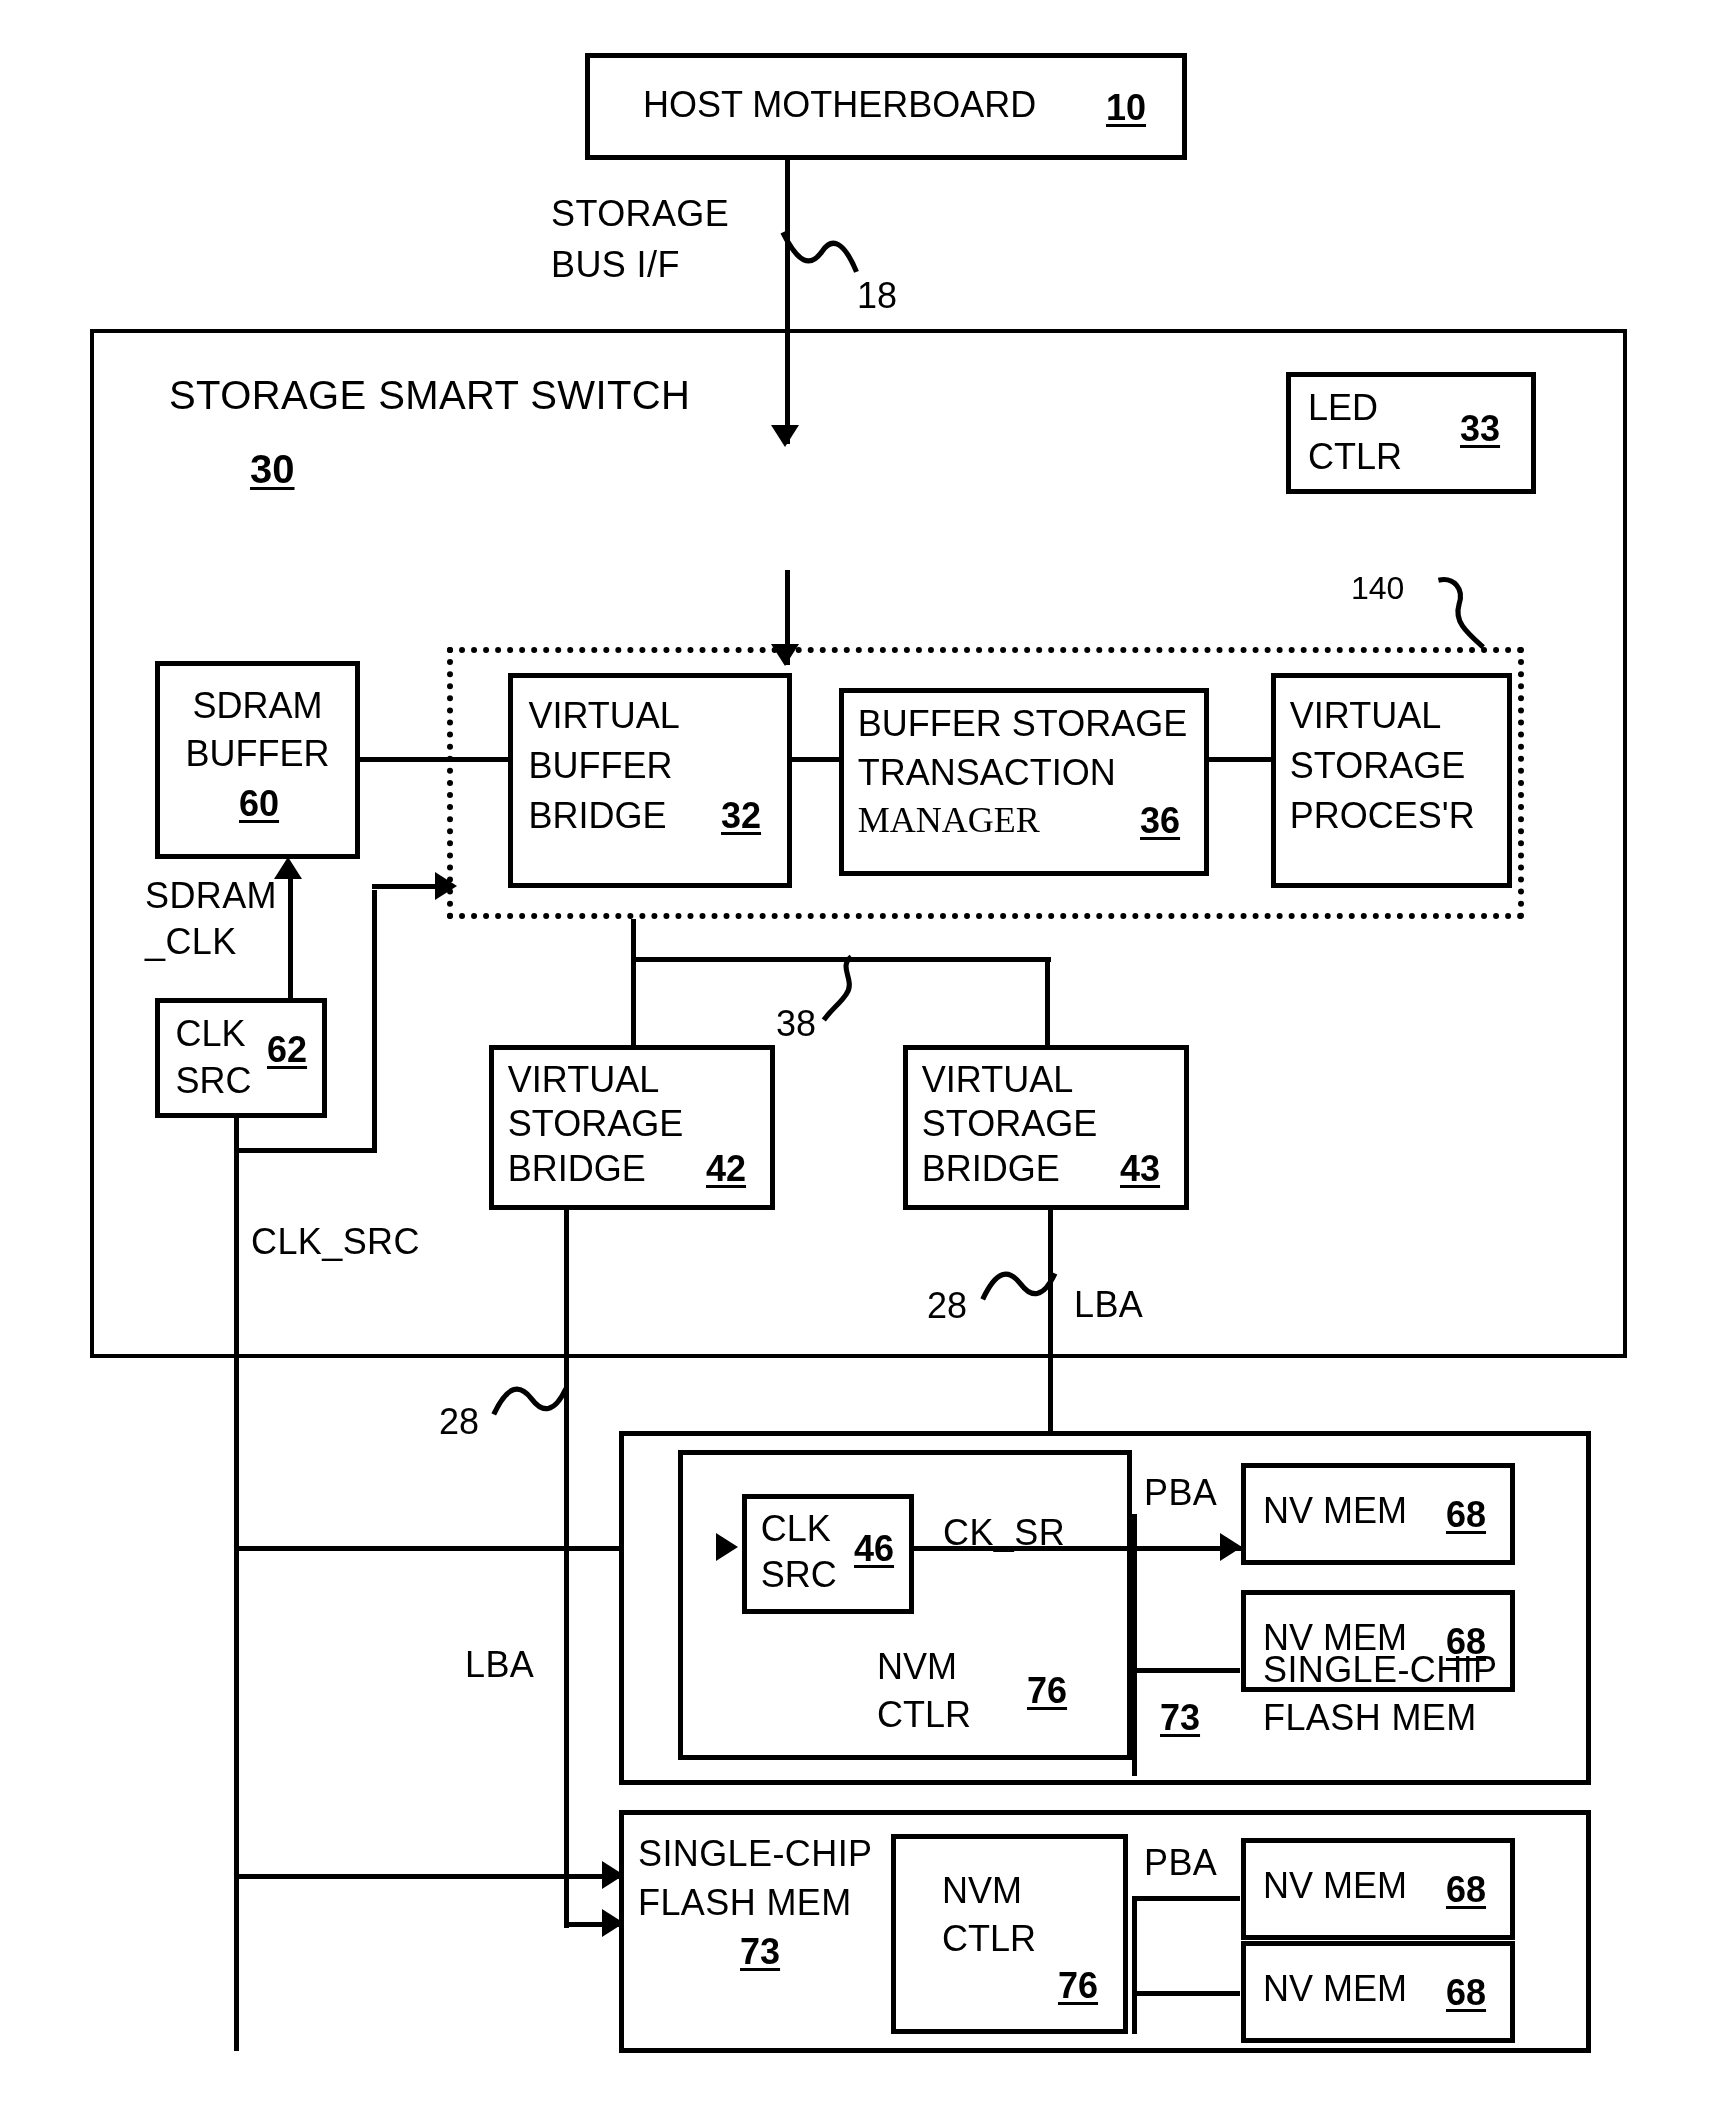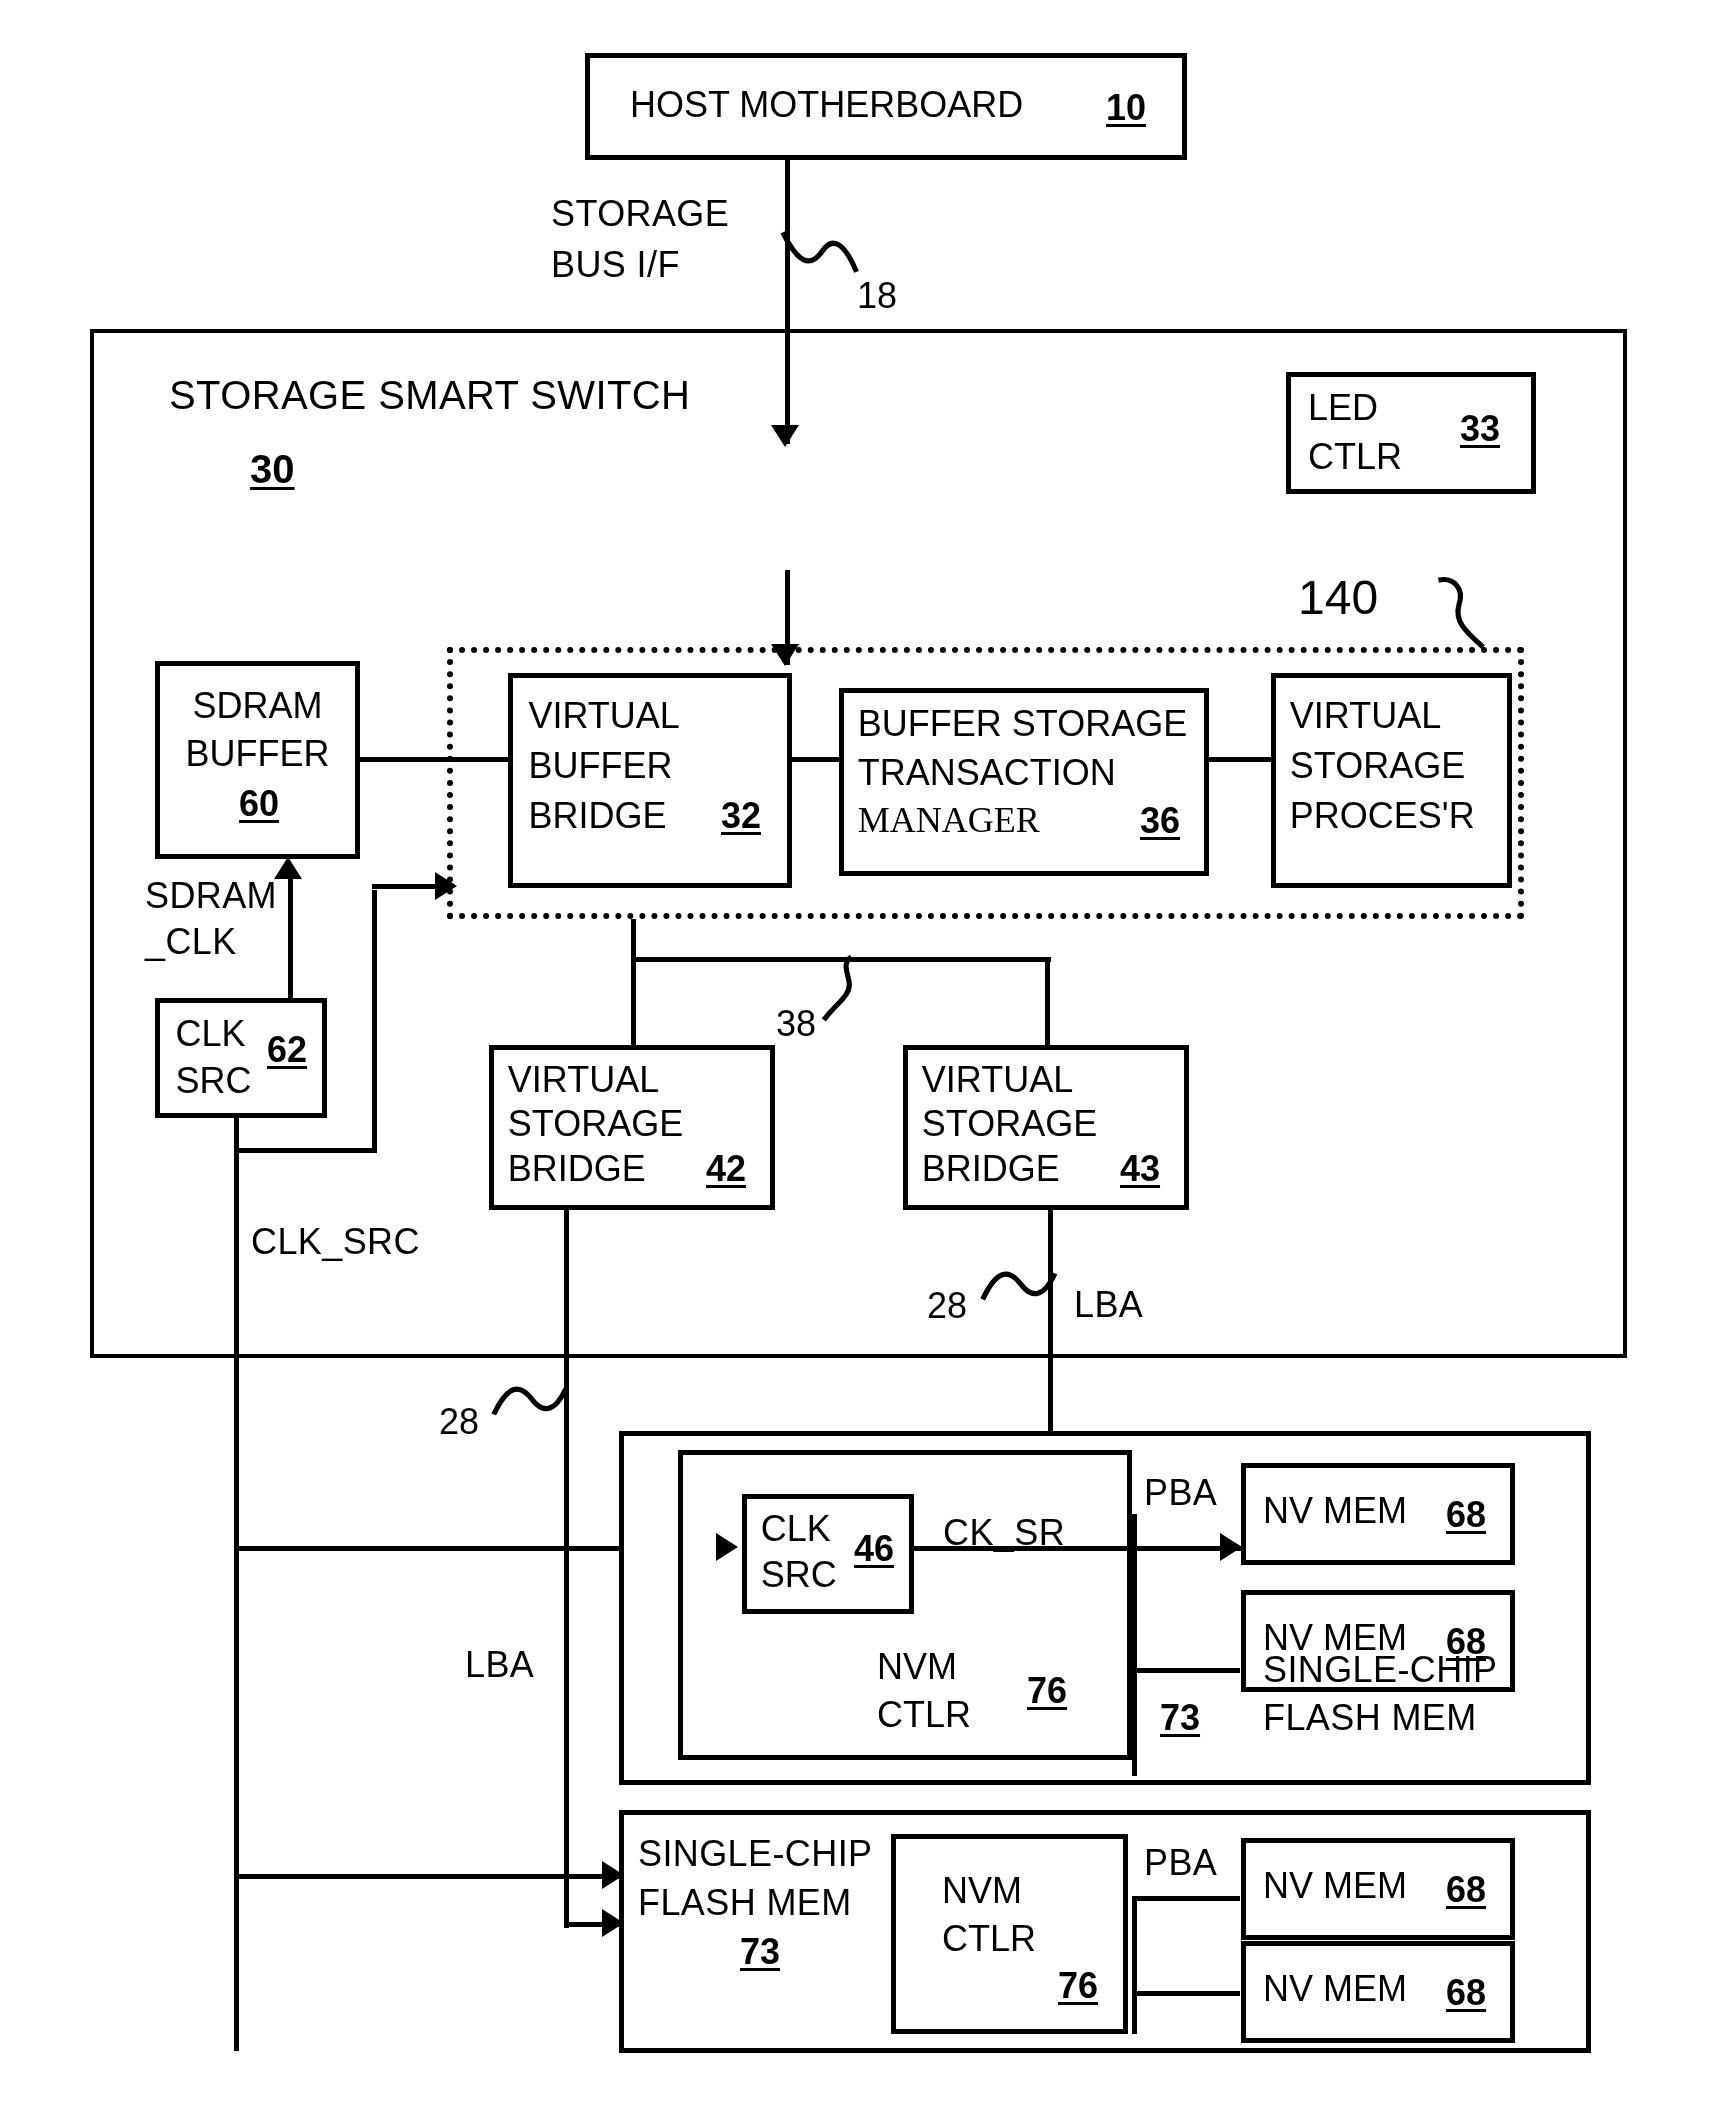--- a/index.html
+++ b/index.html
@@ -73,21 +73,21 @@
     line-height:1.16;
     white-space:pre;
   }
 </style>
 </head>
 <body>
 
 <div id="canvas">
 
   <div class="box" style="left:585px;top:53px;width:602px;height:107px;">
-    <div class="btxt" style="top:26px;left:40px;">HOST MOTHERBOARD</div>
+    <div class="btxt" style="top:26px;left:53px;">HOST MOTHERBOARD</div>
     <div class="num" style="top:29px;left:516px;">10</div>
   </div>
 
   <div class="vline" style="left:785px;top:160px;height:284px;"></div>
   <div class="arr-d" style="left:771px;top:425px;"></div>
 
   <div class="lbl" style="left:551px;top:194px;">STORAGE</div>
   <div class="lbl" style="left:551px;top:245px;">BUS I/F</div>
 
   <div class="sq" style="left:781px;top:229px;">
@@ -107,21 +107,21 @@
   <div class="arr-d" style="left:771px;top:644px;"></div>
 
   <div class="box" style="left:1286px;top:372px;width:250px;height:122px;">
     <div class="btxt" style="top:10.3px;left:17px;">LED</div>
     <div class="btxt" style="top:59px;left:17px;">CTLR</div>
     <div class="num" style="top:31px;left:169px;">33</div>
   </div>
 
   <div class="dashbox" style="left:447px;top:647px;width:1077px;height:272px;"></div>
 
-  <div class="numplain" style="left:1298px;top:570px;font-size:48px;text-align:center;">140</div>
+  <div class="numplain" style="left:1351px;top:570px;font-size:32px;text-align:center;">140</div>
   <div class="sq" style="left:1435px;top:575px;">
     <svg width="86" height="86" viewBox="0 0 100 100">
         <path d="M4 6 C 22 2, 34 16, 28 34 C 22 54, 36 66, 56 84" stroke="#000" stroke-width="6" fill="none"></path>
       </svg>
   </div>
 
   <div class="box" style="left:155px;top:661px;width:205px;height:198px;">
     <div class="btxt" style="top:19px;left:0;text-align:center;">SDRAM</div>
     <div class="btxt" style="top:67px;left:0;text-align:center;">BUFFER</div>
     <div class="num" style="top:117px;left:79px;">60</div>

